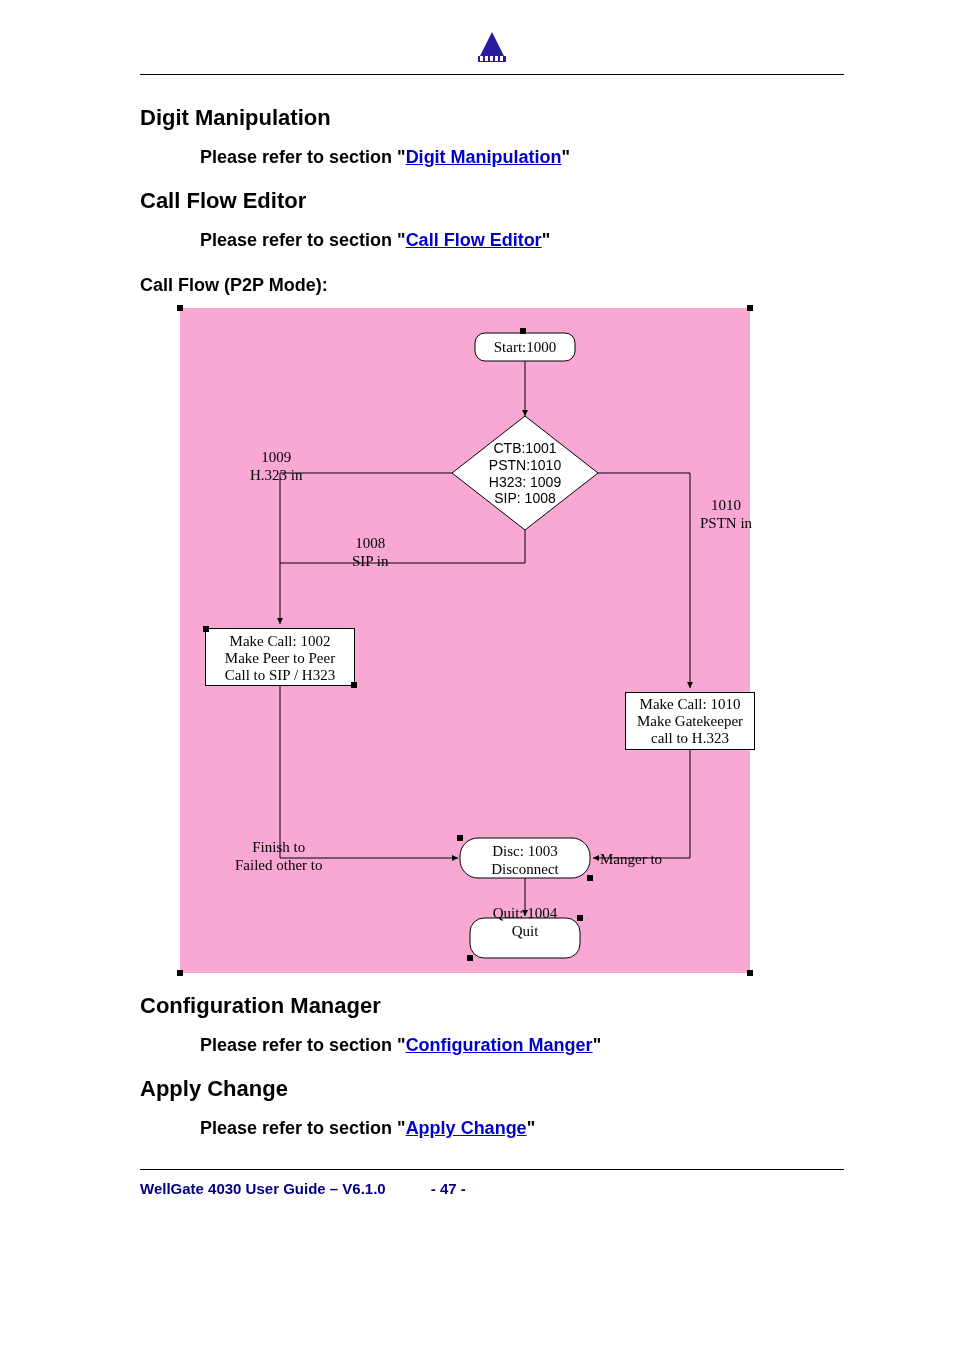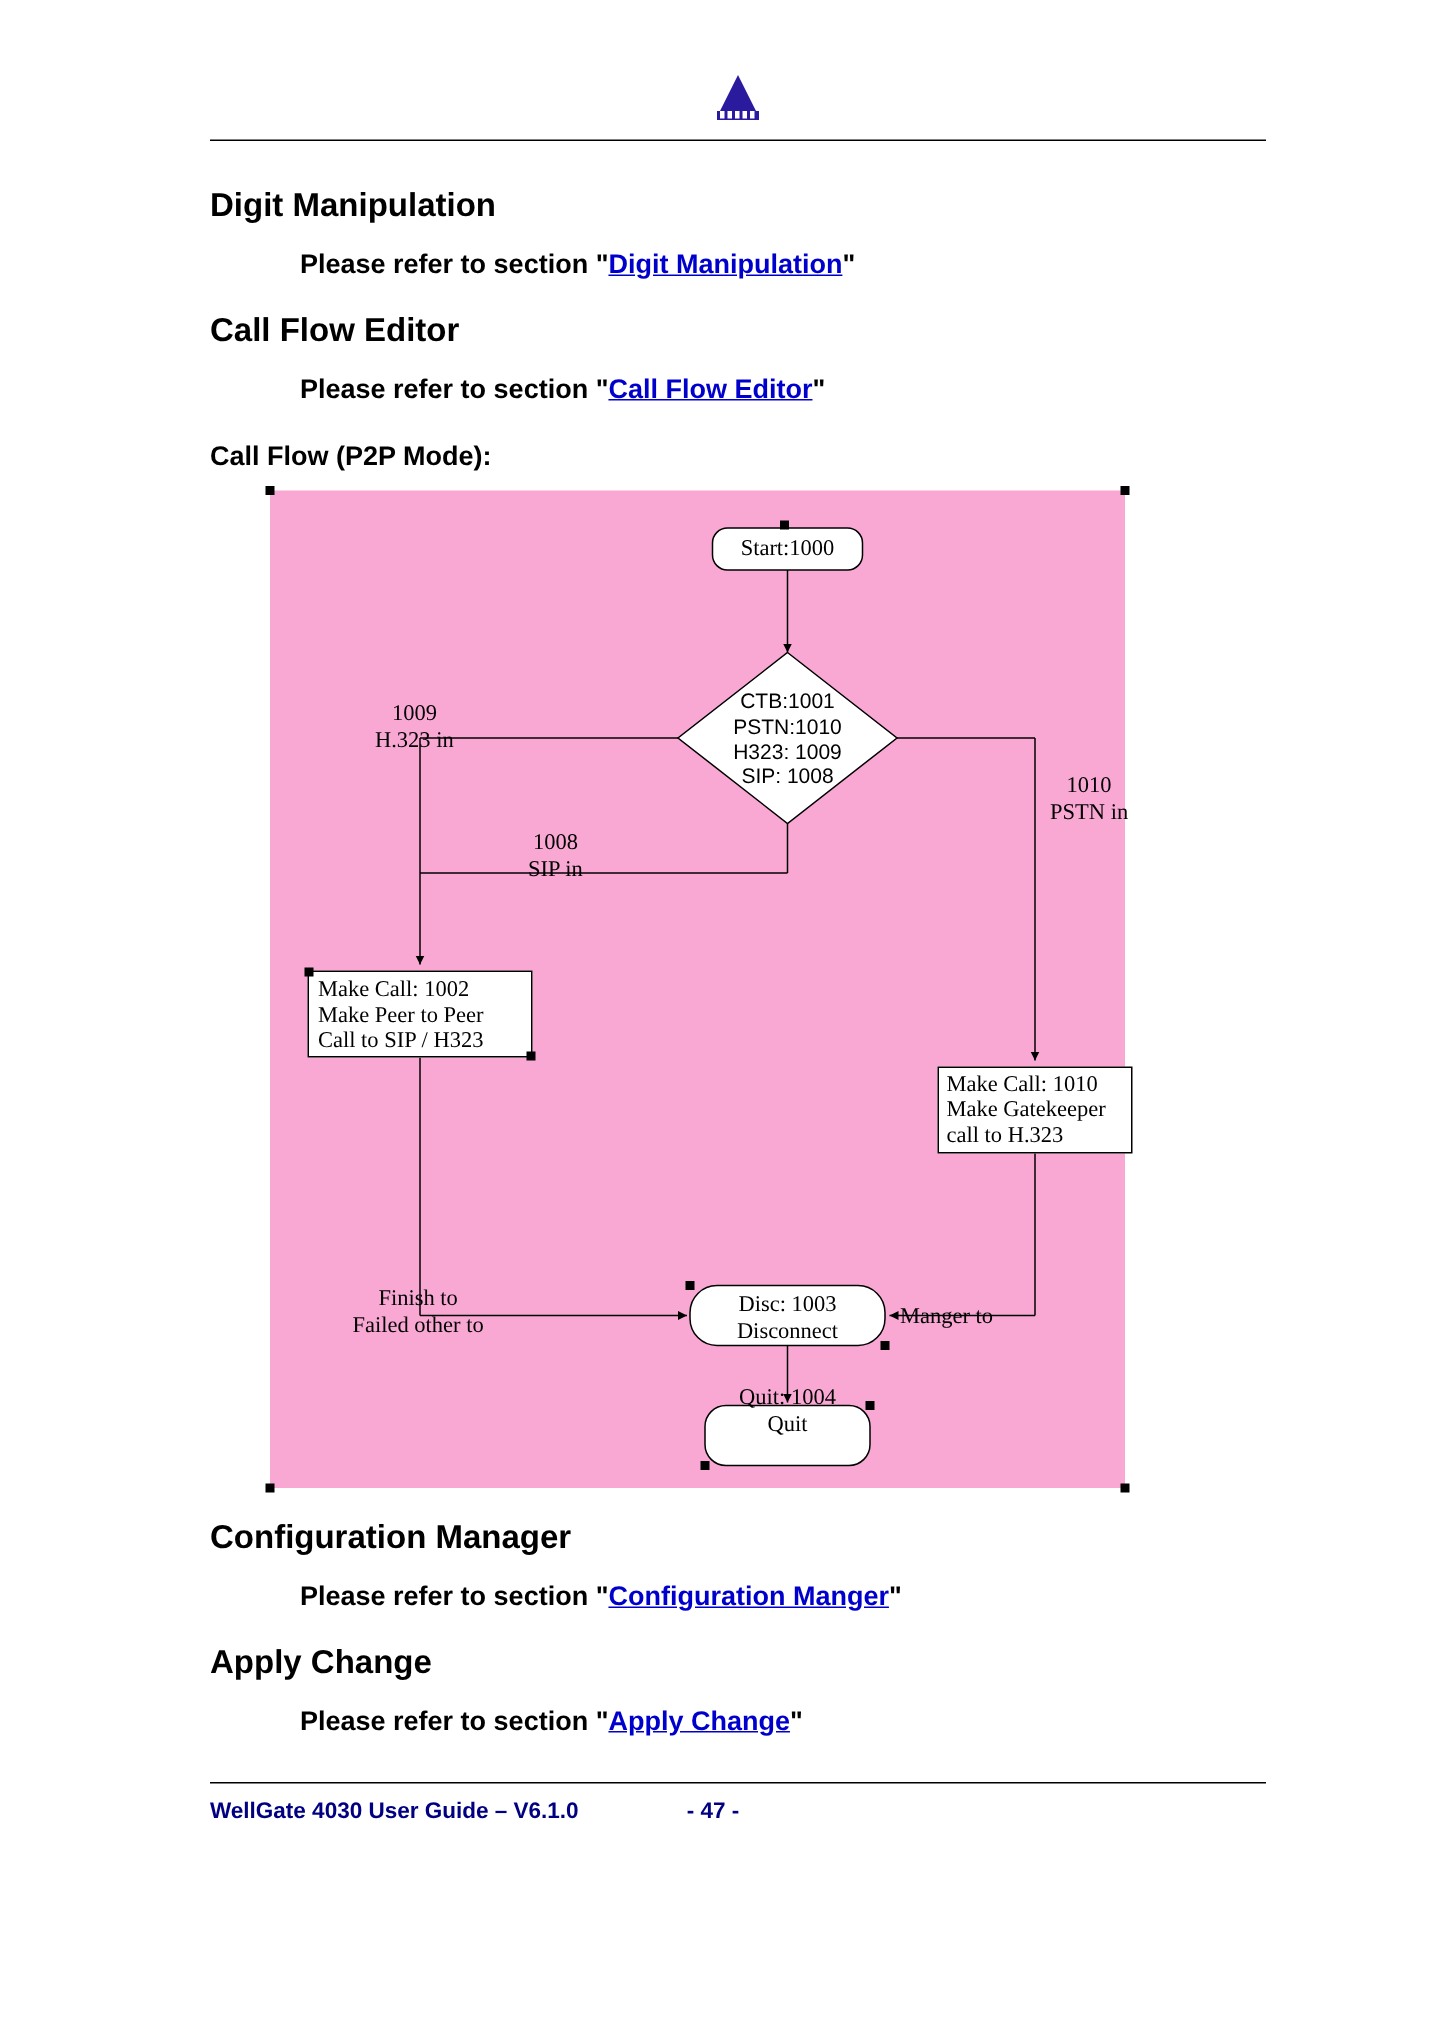--- a/index.html
+++ b/index.html
@@ -7,21 +7,21 @@
     padding: 0;
     background: #ffffff;
     font-family: Arial, Helvetica, sans-serif;
     color: #000;
   }
   .page {
     width: 954px;
     height: 1350px;
     position: relative;
     box-sizing: border-box;
-    padding: 48px 110px 40px 140px;
+    padding: 30px 110px 40px 140px;
     background: #fff;
   }
   .logo-wrap {
     text-align: center;
     margin-bottom: 6px;
   }
   .hr-top, .hr-bottom {
     border: 0;
     border-top: 1px solid #000;
     margin: 0;
@@ -55,30 +55,30 @@
     position: relative;
     background: #f9a8d4;
   }
   .footer {
     font-size: 15px;
     font-weight: bold;
     color: #000080;
     margin-top: 4px;
   }
   .footer-left { display: inline-block; }
-  .footer-page { display: inline-block; margin-left: 68px; }
+  .footer-page { display: inline-block; margin-left: 41px; }
 
   
   .node-rect {
     position: absolute;
     border: 1px solid #000;
     background: #fff;
     font-family: "Times New Roman", serif;
     font-size: 15px;
-    text-align: left;
+    text-align: center;
     padding: 4px 6px;
     box-sizing: border-box;
   }
   .node-rect .handle {
     position: absolute;
     width: 6px; height: 6px;
     background: #000;
   }
   .handle-tl { top:-3px; left:-3px; }
   .handle-br { bottom:-3px; right:-3px; }

